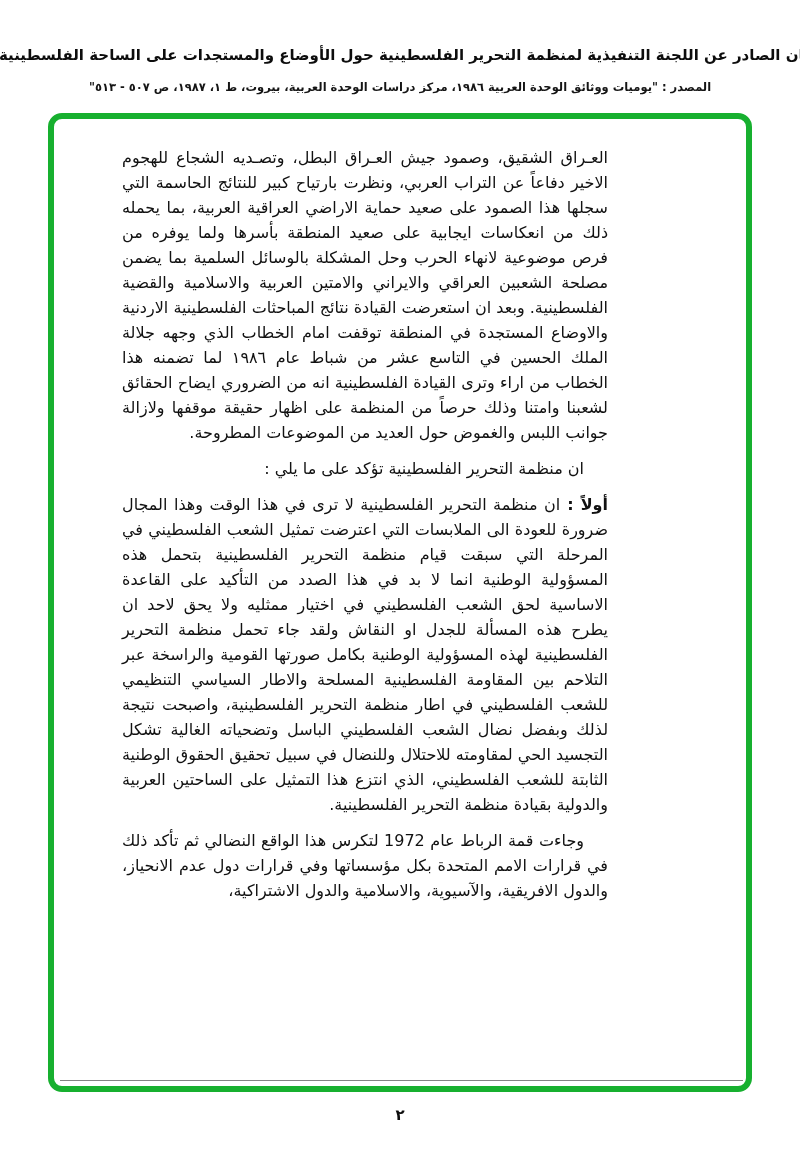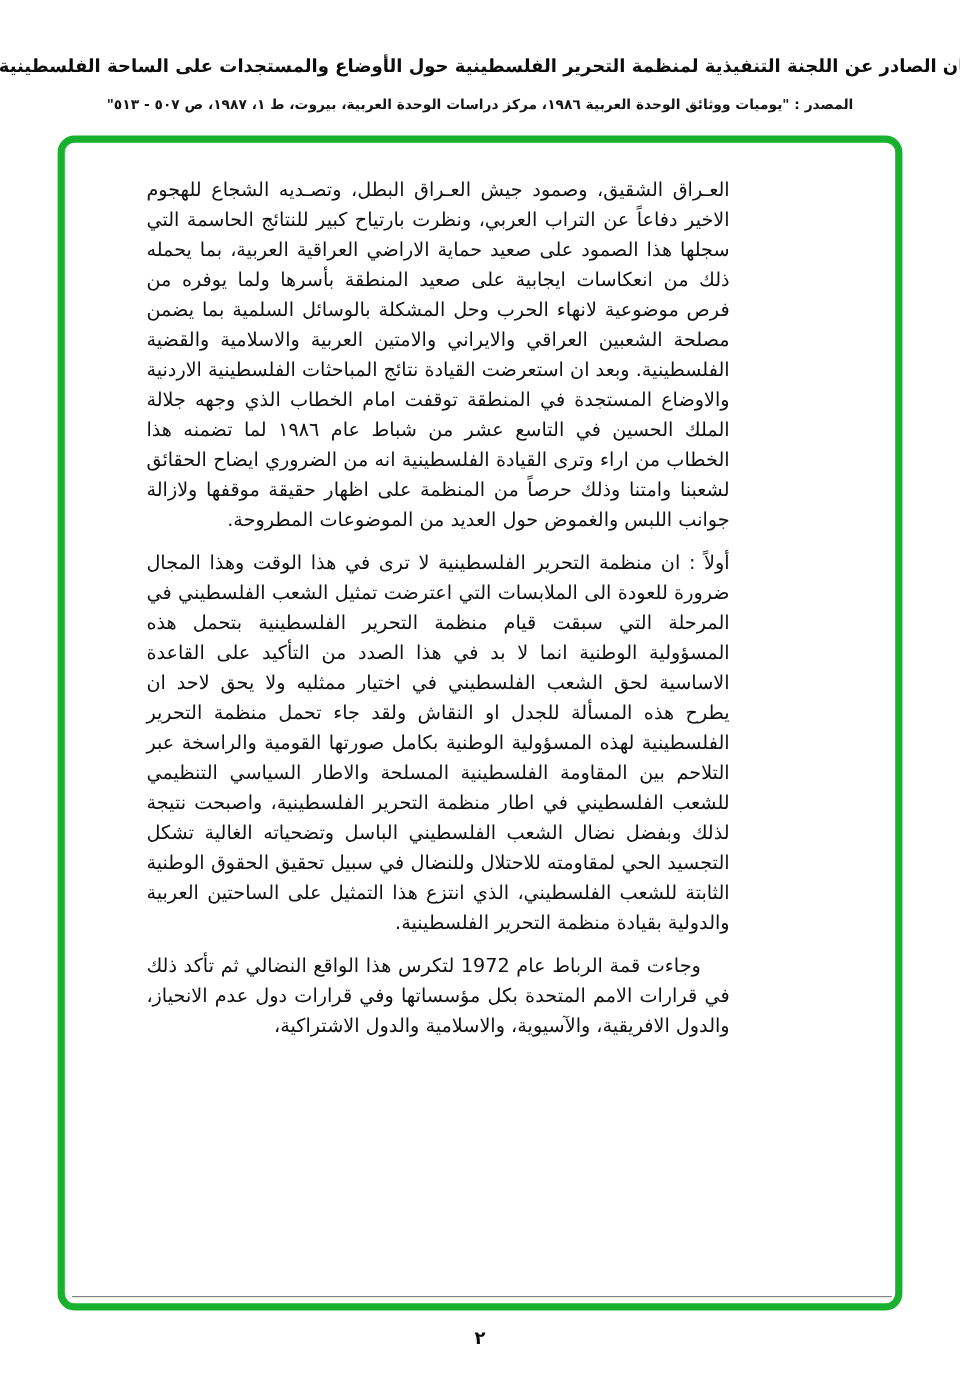--- a/index.html
+++ b/index.html
@@ -57,21 +57,21 @@
   }
   .text-column {
     direction: rtl;
     text-align: justify;
     font-size: 16px;
     line-height: 25px;
     color: #111111;
   }
   .para { margin: 0 0 11px 0; }
   .para.indent { text-indent: 24px; }
-  .lead { font-weight: normal; }
+  .lead { font-weight: bold; }
   .page-number {
     position: absolute;
     top: 1106px; left: 0;
     width: 100%;
     text-align: center;
     font-size: 15px;
     font-weight: bold;
     color: #0d0d0d;
     direction: rtl;
   }
@@ -83,20 +83,21 @@
 
   <div class="header-title">تابع) نص البيان الصادر عن اللجنة التنفيذية لمنظمة التحرير الفلسطينية حول الأوضاع والمستجدات على الساحة الفلسطينية والعربية وال</div>
 
   <div class="header-source">المصدر : "يوميات ووثائق الوحدة العربية ١٩٨٦، مركز دراسات الوحدة العربية، بيروت، ط ١، ١٩٨٧، ص ٥٠٧ - ٥١٣"</div>
 
   <div class="green-frame" style="border-color: rgb(23, 176, 47);">
     <div class="text-column">
 
       <p class="para"><span>العـراق الشقيق، وصمود جيش العـراق البطل، وتصـديه الشجاع للهجوم الاخير دفاعاً عن التراب العربي، ونظرت بارتياح كبير للنتائج الحاسمة التي سجلها هذا الصمود على صعيد حماية الاراضي العراقية العربية، بما يحمله ذلك من انعكاسات ايجابية على صعيد المنطقة بأسرها ولما يوفره من فرص موضوعية لانهاء الحرب وحل المشكلة بالوسائل السلمية بما يضمن مصلحة الشعبين العراقي والايراني والامتين العربية والاسلامية والقضية الفلسطينية. وبعد ان استعرضت القيادة نتائج المباحثات الفلسطينية الاردنية والاوضاع المستجدة في المنطقة توقفت امام الخطاب الذي وجهه جلالة الملك الحسين في التاسع عشر من شباط عام ١٩٨٦ لما تضمنه هذا الخطاب من اراء وترى القيادة الفلسطينية انه من الضروري ايضاح الحقائق لشعبنا وامتنا وذلك حرصاً من المنظمة على اظهار حقيقة موقفها ولازالة جوانب اللبس والغموض حول العديد من الموضوعات المطروحة.</span></p>
 
+      <p class="para indent"><span>ان منظمة التحرير الفلسطينية تؤكد على ما يلي :</span></p>
 
       <p class="para"><span class="lead">أولاً : </span><span>ان منظمة التحرير الفلسطينية لا ترى في هذا الوقت وهذا المجال ضرورة للعودة الى الملابسات التي اعترضت تمثيل الشعب الفلسطيني في المرحلة التي سبقت قيام منظمة التحرير الفلسطينية بتحمل هذه المسؤولية الوطنية انما لا بد في هذا الصدد من التأكيد على القاعدة الاساسية لحق الشعب الفلسطيني في اختيار ممثليه ولا يحق لاحد ان يطرح هذه المسألة للجدل او النقاش ولقد جاء تحمل منظمة التحرير الفلسطينية لهذه المسؤولية الوطنية بكامل صورتها القومية والراسخة عبر التلاحم بين المقاومة الفلسطينية المسلحة والاطار السياسي التنظيمي للشعب الفلسطيني في اطار منظمة التحرير الفلسطينية، واصبحت نتيجة لذلك وبفضل نضال الشعب الفلسطيني الباسل وتضحياته الغالية تشكل التجسيد الحي لمقاومته للاحتلال وللنضال في سبيل تحقيق الحقوق الوطنية الثابتة للشعب الفلسطيني، الذي انتزع هذا التمثيل على الساحتين العربية والدولية بقيادة منظمة التحرير الفلسطينية.</span></p>
 
       <p class="para indent"><span>وجاءت قمة الرباط عام 1972 لتكرس هذا الواقع النضالي ثم تأكد ذلك في قرارات الامم المتحدة بكل مؤسساتها وفي قرارات دول عدم الانحياز، والدول الافريقية، والآسيوية، والاسلامية والدول الاشتراكية،</span></p>
 
     </div>
     <div class="scan-line"></div>
   </div>
 
   <div class="page-number">٢</div>

